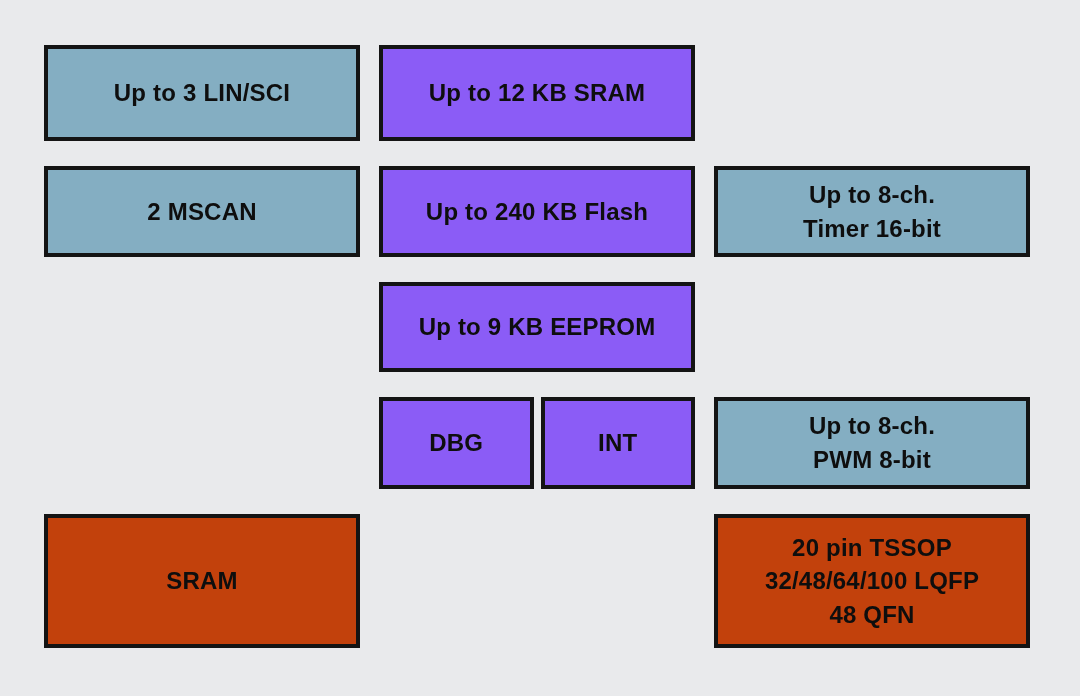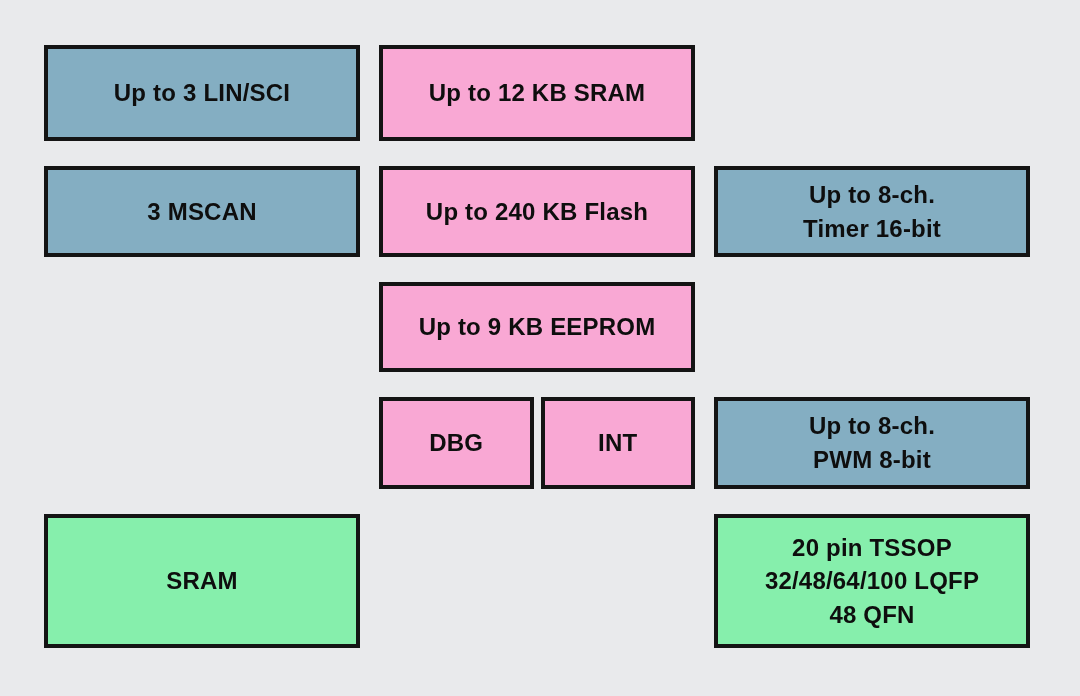--- a/index.html
+++ b/index.html
@@ -34,38 +34,38 @@
     justify-content: center;
     text-align: center;
     font-size: 24px;
     font-weight: bold;
     color: #0e0e0e;
     line-height: 1.4;
     white-space: pre-line;
     letter-spacing: 0.2px;
   }
   .steel { background: #84aec2; }
-  .teal  { background: #f9a8d4; }
-  .white { background: #86efac; }
+  .teal  { background: #8b5cf6; }
+  .white { background: #c2410c; }
   .split {
     display: flex;
     gap: 7px;
   }
   .split .box { flex: 1; }
 </style>
 </head>
 <body>
 
 <div class="canvas">
   <div class="grid">
 
     <div class="box steel" style="grid-area:1/1">Up to 3 LIN/SCI</div>
     <div class="box teal" style="grid-area:1/2">Up to 12 KB SRAM</div>
 
-    <div class="box steel" style="grid-area:2/1">3 MSCAN</div>
+    <div class="box steel" style="grid-area:2/1">2 MSCAN</div>
     <div class="box teal" style="grid-area:2/2">Up to 240 KB Flash</div>
     <div class="box steel" style="grid-area:2/3">Up to 8-ch.
 Timer 16-bit</div>
 
     <div class="box teal" style="grid-area:3/2">Up to 9 KB EEPROM</div>
 
     <div class="split" style="grid-area:4/2">
       <div class="box teal">DBG</div>
       <div class="box teal">INT</div>
     </div>

